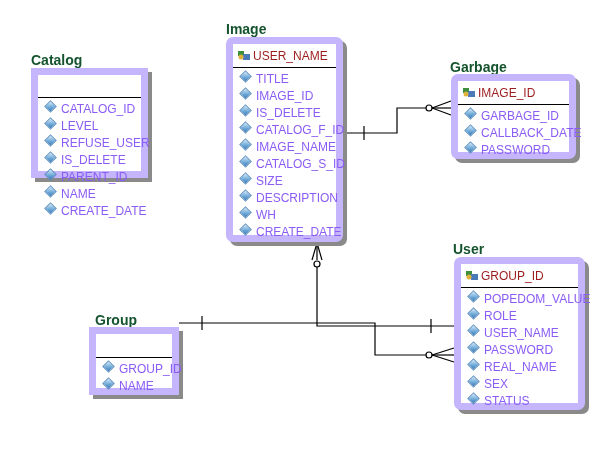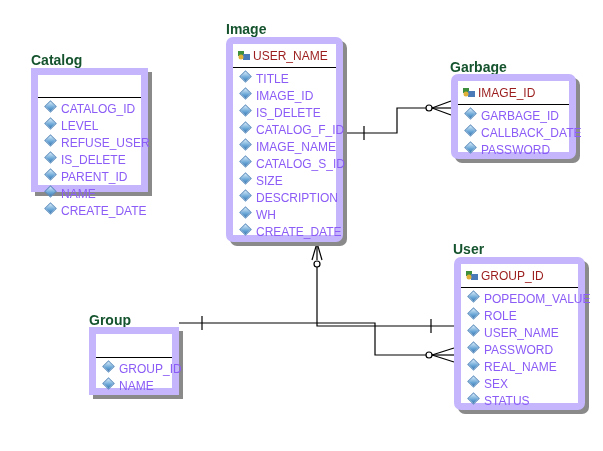--- a/index.html
+++ b/index.html
@@ -48,21 +48,21 @@
     <polyline points="179,323 375,323 375,355 426,355"></polyline>
     <line x1="202" y1="316" x2="202" y2="330"></line>
     <circle cx="429" cy="355" r="3" fill="#fff"></circle>
     <line x1="432" y1="355" x2="454" y2="348"></line>
     <line x1="432" y1="355" x2="454" y2="355"></line>
     <line x1="432" y1="355" x2="454" y2="362"></line>
   </g>
 </svg>
 
 <div class="title" style="left:31px;top:52px;">Catalog</div>
-<div class="entity" style="left:31px;top:68px;width:117px;height:124px;">
+<div class="entity" style="left:31px;top:68px;width:117px;height:110px;">
   <div class="pk" style="height:23px;"></div>
   <div class="attrs" id="catalog-attrs">
       <div class="attr">
         <span class="diamond"></span>
         <span>CATALOG_ID</span>
       </div>
       <div class="attr">
         <span class="diamond"></span>
         <span>LEVEL</span>
       </div>
@@ -210,21 +210,21 @@
         <span class="diamond"></span>
         <span>SEX</span>
       </div>
       <div class="attr">
         <span class="diamond"></span>
         <span>STATUS</span>
       </div>
     </div>
 </div>
 
-<div class="title" style="left:89px;top:312px;">Group</div>
+<div class="title" style="left:95px;top:312px;">Group</div>
 <div class="entity" style="left:89px;top:327px;width:90px;height:68px;">
   <div class="pk"></div>
   <div class="attrs" id="group-attrs">
       <div class="attr">
         <span class="diamond"></span>
         <span>GROUP_ID</span>
       </div>
       <div class="attr">
         <span class="diamond"></span>
         <span>NAME</span>

